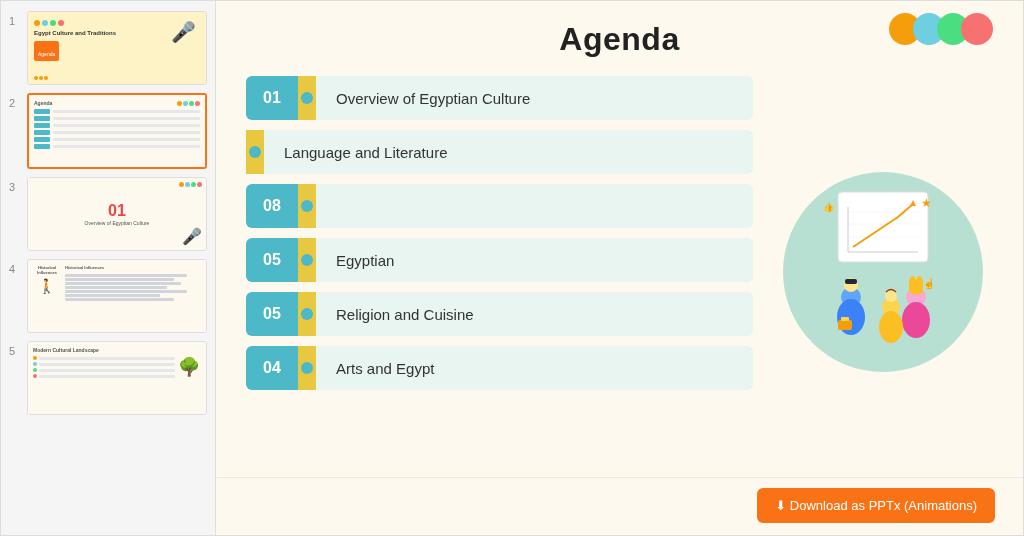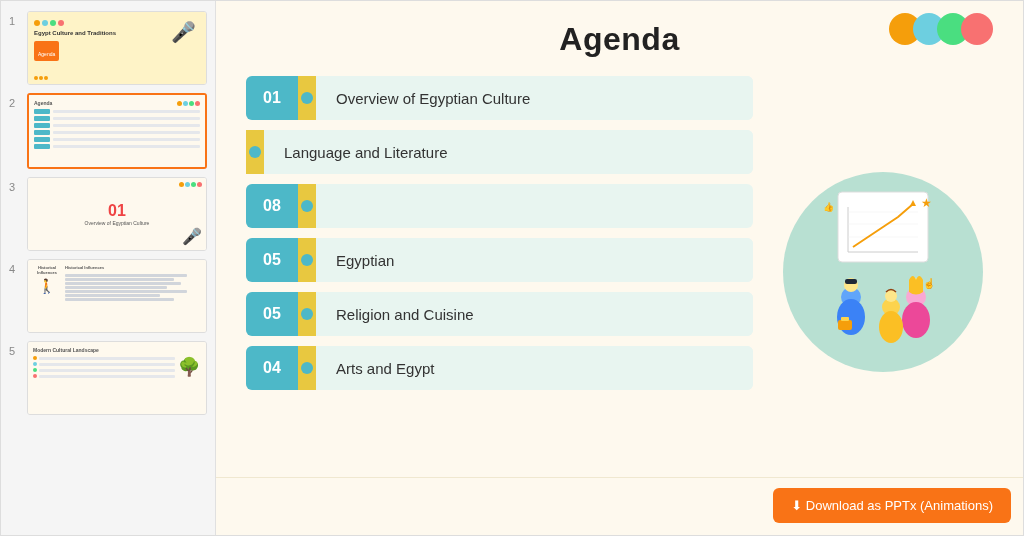--- a/index.html
+++ b/index.html
@@ -338,21 +338,21 @@
       display: flex;
       align-items: center;
       justify-content: center;
       overflow: hidden;
     }
     
     .footer {
       display: flex;
       justify-content: flex-end;
       gap: 12px;
-      padding: 10px 12px 12px 20px;
+      padding: 10px 28px 12px 20px;
       background: #fef9ee;
       border-top: 1px solid #f0e8d0;
     }
     .btn-download {
       background: #f97316;
       color: white;
       border: none;
       padding: 10px 18px;
       border-radius: 6px;
       font-size: 13px;

